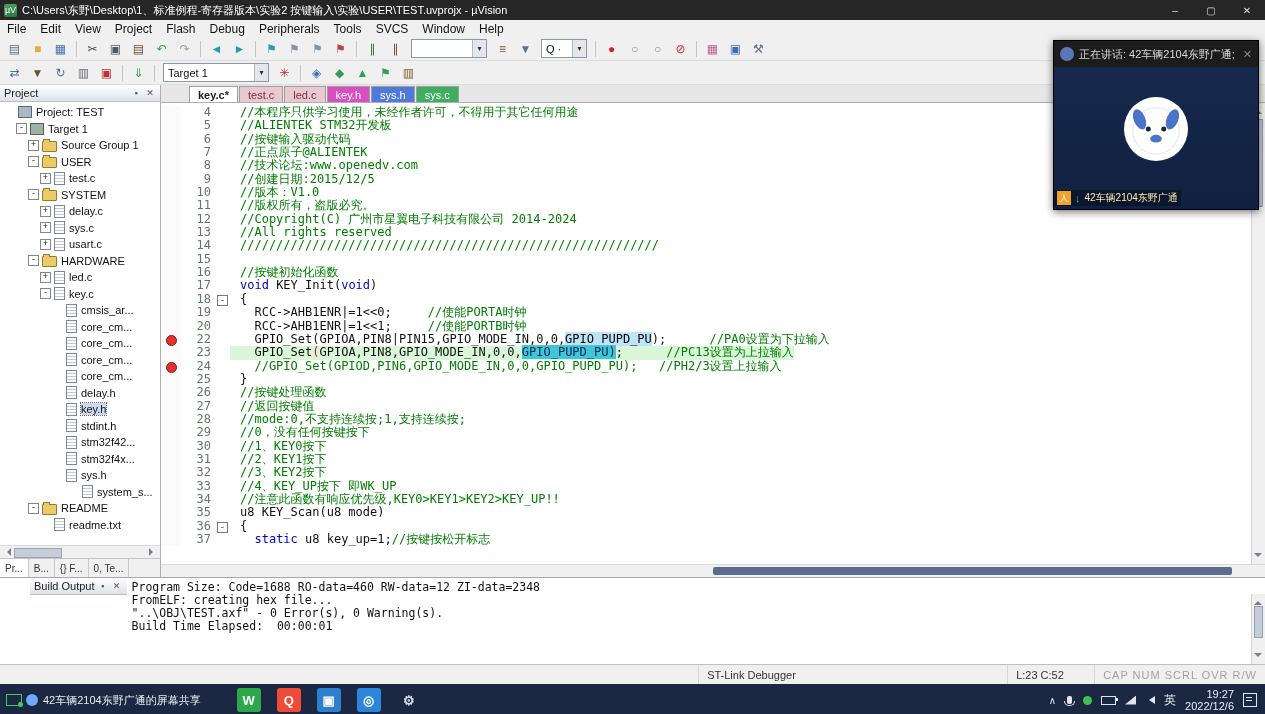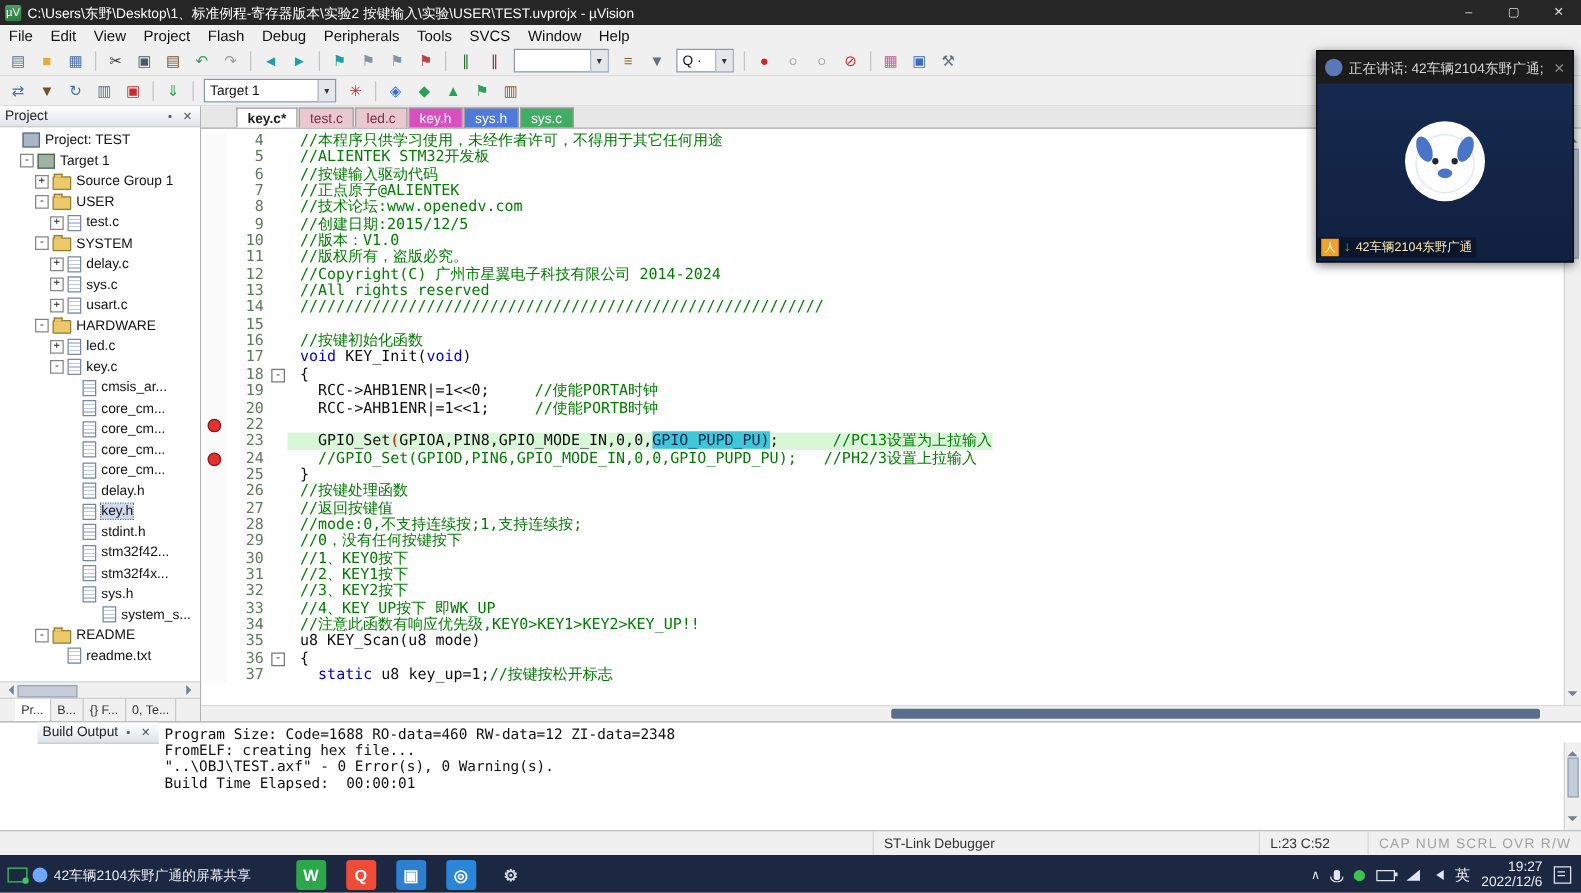--- a/index.html
+++ b/index.html
@@ -42,21 +42,21 @@
   .ico-file,.ico-doc{width:9px;height:11px;background:#fff;border:1px solid #7888a0;
       background-image:repeating-linear-gradient(180deg,transparent 0 2px,#bcc9de 2px 3px);}
   .tree-row.sel .tree-label{background:#cdd9ec;outline:1px dotted #667;}
   .proj-hscroll{height:12px;background:#f0f0f0;border-top:1px solid #d8d8d8;position:relative;flex:none;}
   .proj-hthumb{position:absolute;left:14px;top:2px;width:46px;height:8px;background:#c6cdd8;border:1px solid #9aa4b2;}
   .sb-arrow{position:absolute;top:2px;width:0;height:0;border:4px solid transparent;}
   .sb-left{left:3px;border-right-color:#77808e;}
   .sb-right{right:3px;border-left-color:#77808e;}
   .proj-tabs{height:18px;background:#f0f0f0;border-top:1px solid #c4c4c4;display:flex;font-size:10px;flex:none;align-items:stretch;}
   .ptab{padding:0 5px;display:flex;align-items:center;border-right:1px solid #c8c8c8;color:#333;}
-  .ptab.active{background:#fff;margin-left:12px;}
+  .ptab.active{background:#fff;}
   
   .editor{flex:1;display:flex;flex-direction:column;min-width:0;background:#fff;}
   .tabrow{height:17px;background:#e7e7e7;display:flex;align-items:flex-end;border-bottom:1px solid #aeaeae;
           padding-left:28px;gap:1px;font-size:11px;flex:none;}
   .etab{height:15px;display:flex;align-items:center;padding:0 8px;border:1px solid #9f9f9f;border-bottom:none;background:#d9d9d9;color:#222;}
   .etab.active{background:#fff;font-weight:bold;}
   .codewrap{flex:1;display:flex;min-height:0;}
   .code{flex:1;overflow:hidden;padding-top:3px;min-width:0;}
   .cline{display:flex;height:13.35px;line-height:13.35px;font-family:"DejaVu Sans Mono",monospace;font-size:12px;white-space:pre;}
   .g-bp{width:20px;flex:none;position:relative;background:#fbfbfb;}
@@ -478,21 +478,21 @@
             <div class="cline"><span class="g-bp"></span><span class="g-num">11</span><span class="g-fold"></span><span class="g-code"><span class="seg-cm">//版权所有，盗版必究。</span></span></div>
             <div class="cline"><span class="g-bp"></span><span class="g-num">12</span><span class="g-fold"></span><span class="g-code"><span class="seg-cm">//Copyright(C) 广州市星翼电子科技有限公司 2014-2024</span></span></div>
             <div class="cline"><span class="g-bp"></span><span class="g-num">13</span><span class="g-fold"></span><span class="g-code"><span class="seg-cm">//All rights reserved</span></span></div>
             <div class="cline"><span class="g-bp"></span><span class="g-num">14</span><span class="g-fold"></span><span class="g-code"><span class="seg-cm">//////////////////////////////////////////////////////////</span></span></div>
             <div class="cline"><span class="g-bp"></span><span class="g-num">15</span><span class="g-fold"></span><span class="g-code"></span></div>
             <div class="cline"><span class="g-bp"></span><span class="g-num">16</span><span class="g-fold"></span><span class="g-code"><span class="seg-cm">//按键初始化函数</span></span></div>
             <div class="cline"><span class="g-bp"></span><span class="g-num">17</span><span class="g-fold"></span><span class="g-code"><span class="seg-k">void</span><span class="seg-t"> KEY_Init(</span><span class="seg-k">void</span><span class="seg-t">)</span></span></div>
             <div class="cline"><span class="g-bp"></span><span class="g-num">18</span><span class="g-fold"><span class="fold-box">-</span></span><span class="g-code"><span class="seg-t">{</span></span></div>
             <div class="cline"><span class="g-bp"></span><span class="g-num">19</span><span class="g-fold"></span><span class="g-code"><span class="seg-t">  RCC-&gt;AHB1ENR|=1&lt;&lt;0;     </span><span class="seg-cm">//使能PORTA时钟</span></span></div>
             <div class="cline"><span class="g-bp"></span><span class="g-num">20</span><span class="g-fold"></span><span class="g-code"><span class="seg-t">  RCC-&gt;AHB1ENR|=1&lt;&lt;1;     </span><span class="seg-cm">//使能PORTB时钟</span></span></div>
-            <div class="cline"><span class="g-bp"><span class="bp-dot"></span></span><span class="g-num">22</span><span class="g-fold"></span></div>
+            <div class="cline"><span class="g-bp"><span class="bp-dot"></span></span><span class="g-num">22</span><span class="g-fold"></span><span class="g-code"><span class="seg-t">  GPIO_Set(GPIOA,PIN8|PIN15,GPIO_MODE_IN,0,0,</span><span class="seg-hl">GPIO_PUPD_PU</span><span class="seg-t">);      </span><span class="seg-cm">//PA0设置为下拉输入</span></span></div>
             <div class="cline cur"><span class="g-bp"></span><span class="g-num">23</span><span class="g-fold"></span><span class="g-code"><span class="seg-t">  GPIO_Set</span><span class="seg-br">(</span><span class="seg-t">GPIOA,PIN8,GPIO_MODE_IN,0,0,</span><span class="seg-sel">GPIO_PUPD_PU)</span><span class="seg-t">;      </span><span class="seg-cm">//PC13设置为上拉输入</span></span></div>
             <div class="cline"><span class="g-bp"><span class="bp-dot"></span></span><span class="g-num">24</span><span class="g-fold"></span><span class="g-code"><span class="seg-cm">  //GPIO_Set(GPIOD,PIN6,GPIO_MODE_IN,0,0,GPIO_PUPD_PU);   //PH2/3设置上拉输入</span></span></div>
             <div class="cline"><span class="g-bp"></span><span class="g-num">25</span><span class="g-fold"></span><span class="g-code"><span class="seg-t">}</span></span></div>
             <div class="cline"><span class="g-bp"></span><span class="g-num">26</span><span class="g-fold"></span><span class="g-code"><span class="seg-cm">//按键处理函数</span></span></div>
             <div class="cline"><span class="g-bp"></span><span class="g-num">27</span><span class="g-fold"></span><span class="g-code"><span class="seg-cm">//返回按键值</span></span></div>
             <div class="cline"><span class="g-bp"></span><span class="g-num">28</span><span class="g-fold"></span><span class="g-code"><span class="seg-cm">//mode:0,不支持连续按;1,支持连续按;</span></span></div>
             <div class="cline"><span class="g-bp"></span><span class="g-num">29</span><span class="g-fold"></span><span class="g-code"><span class="seg-cm">//0，没有任何按键按下</span></span></div>
             <div class="cline"><span class="g-bp"></span><span class="g-num">30</span><span class="g-fold"></span><span class="g-code"><span class="seg-cm">//1、KEY0按下</span></span></div>
             <div class="cline"><span class="g-bp"></span><span class="g-num">31</span><span class="g-fold"></span><span class="g-code"><span class="seg-cm">//2、KEY1按下</span></span></div>
             <div class="cline"><span class="g-bp"></span><span class="g-num">32</span><span class="g-fold"></span><span class="g-code"><span class="seg-cm">//3、KEY2按下</span></span></div>

